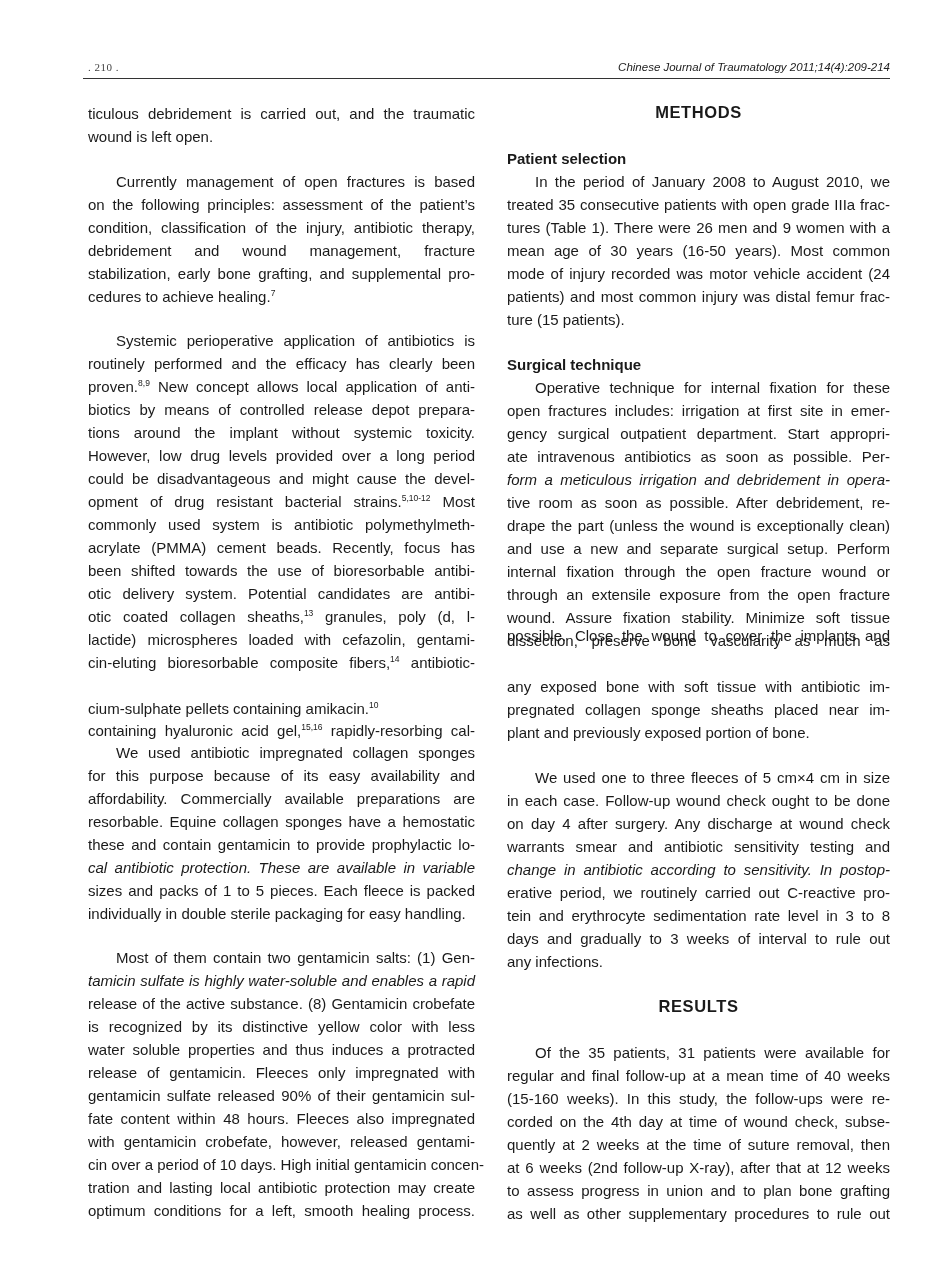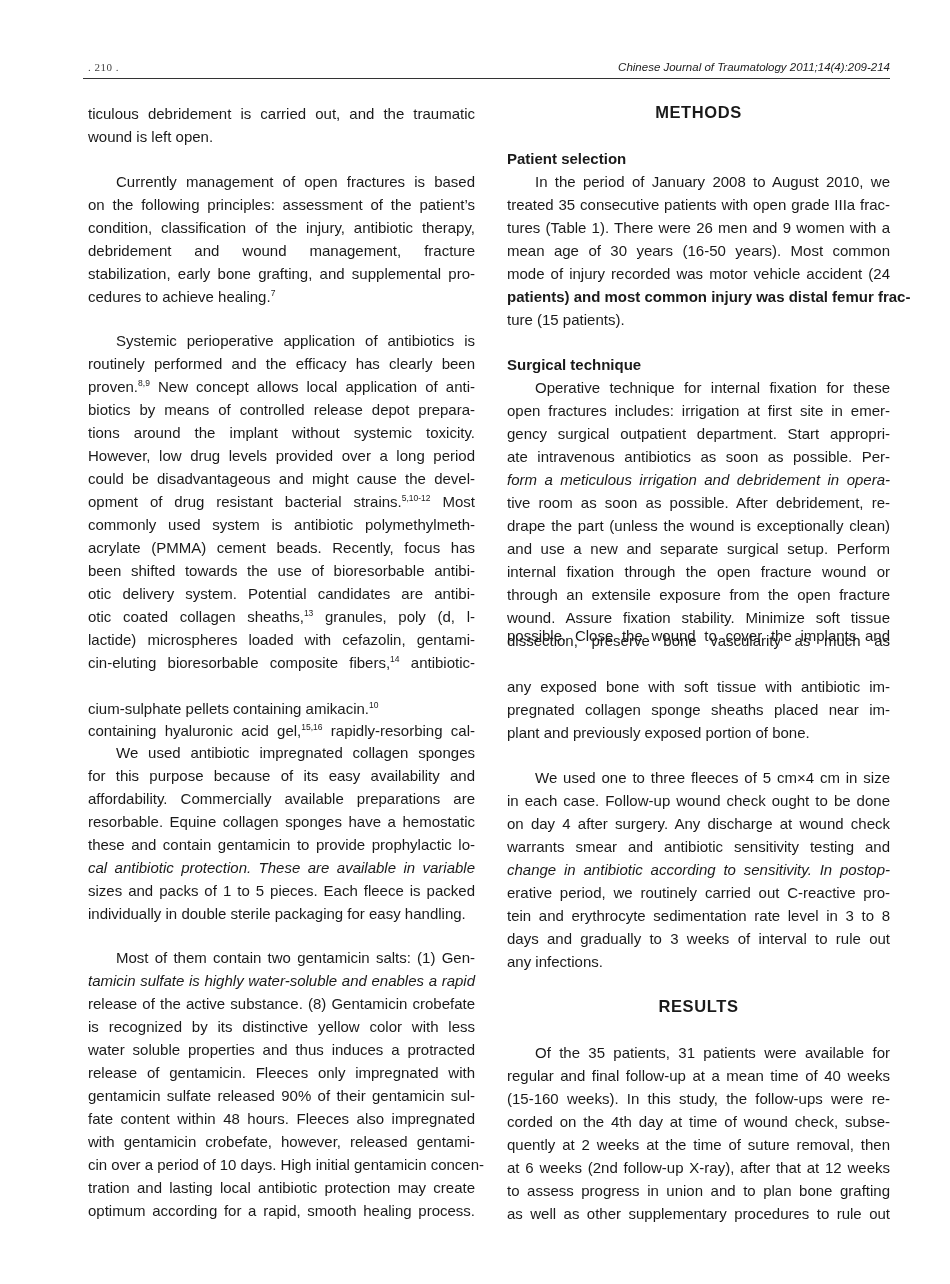--- a/index.html
+++ b/index.html
@@ -84,34 +84,34 @@
     <div class="line it" style="top: 971px;"><span>tamicin sulfate is highly water-soluble and enables a rapid</span></div>
     <div class="line" style="top: 994px;"><span>release of the active substance. (8) Gentamicin crobefate</span></div>
     <div class="line" style="top: 1017px;"><span>is recognized by its distinctive yellow color with less</span></div>
     <div class="line" style="top: 1040px;"><span>water soluble properties and thus induces a protracted</span></div>
     <div class="line" style="top: 1063px;"><span>release of gentamicin. Fleeces only impregnated with</span></div>
     <div class="line" style="top: 1086px;"><span>gentamicin sulfate released 90% of their gentamicin sul-</span></div>
     <div class="line" style="top: 1109px;"><span>fate content within 48 hours. Fleeces also impregnated</span></div>
     <div class="line" style="top: 1132px;"><span>with gentamicin crobefate, however, released gentami-</span></div>
     <div class="line" style="top: 1155px;"><span>cin over a period of 10 days. High initial gentamicin concen-</span></div>
     <div class="line" style="top: 1178px;"><span>tration and lasting local antibiotic protection may create</span></div>
-    <div class="line" style="top: 1201px;"><span>optimum according for a rapid, smooth healing process.</span></div>
+    <div class="line" style="top: 1201px;"><span>optimum conditions for a left, smooth healing process.</span></div>
   </div>
 
 <div class="col col-right" id="col-right">
   <div class="line center section-heading" id="methods-heading" style="top: 102px;">METHODS</div>
   <div class="line last sub-heading" id="ps-heading" style="top: 149px;">Patient selection</div>
   <div class="line last sub-heading" id="st-heading" style="top: 355px;">Surgical technique</div>
   <div class="line center section-heading" id="results-heading" style="top: 996px;">RESULTS</div>
 <div class="line indent" style="top: 172px;"><span>In the period of January 2008 to August 2010, we</span></div>
     <div class="line" style="top: 195px;"><span>treated 35 consecutive patients with open grade IIIa frac-</span></div>
     <div class="line" style="top: 218px;"><span>tures (Table 1). There were 26 men and 9 women with a</span></div>
     <div class="line" style="top: 241px;"><span>mean age of 30 years (16-50 years). Most common</span></div>
     <div class="line" style="top: 264px;"><span>mode of injury recorded was motor vehicle accident (24</span></div>
-    <div class="line" style="top: 287px; font-weight: bold;"><span>patients) and most common injury was distal femur frac-</span></div>
+    <div class="line" style="top: 287px;"><span>patients) and most common injury was distal femur frac-</span></div>
     <div class="line last" style="top: 310px;"><span>ture (15 patients).</span></div>
     <div class="line indent" style="top: 378px;"><span>Operative technique for internal fixation for these</span></div>
     <div class="line" style="top: 401px;"><span>open fractures includes: irrigation at first site in emer-</span></div>
     <div class="line" style="top: 424px;"><span>gency surgical outpatient department. Start appropri-</span></div>
     <div class="line" style="top: 447px;"><span>ate intravenous antibiotics as soon as possible. Per-</span></div>
     <div class="line it" style="top: 470px;"><span>form a meticulous irrigation and debridement in opera-</span></div>
     <div class="line" style="top: 493px;"><span>tive room as soon as possible. After debridement, re-</span></div>
     <div class="line" style="top: 516px;"><span>drape the part (unless the wound is exceptionally clean)</span></div>
     <div class="line" style="top: 539px;"><span>and use a new and separate surgical setup. Perform</span></div>
     <div class="line" style="top: 562px;"><span>internal fixation through the open fracture wound or</span></div>

